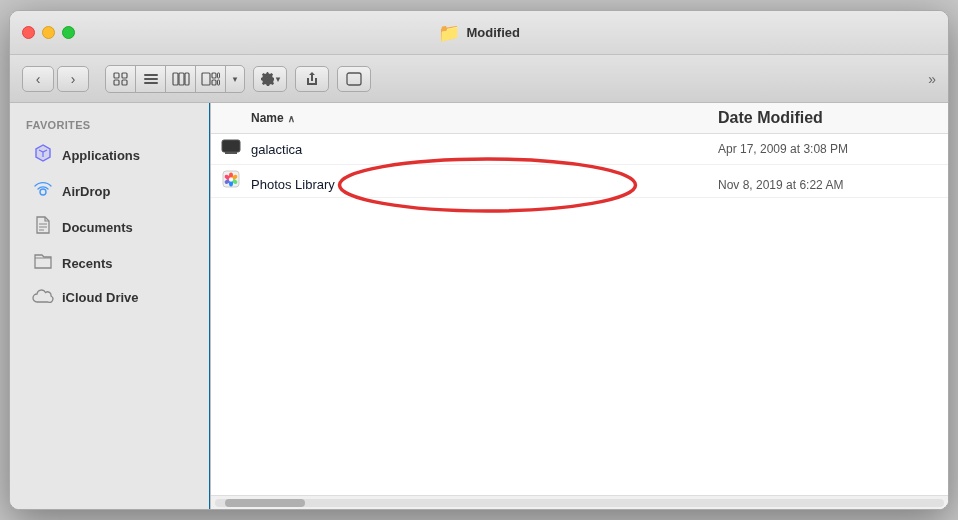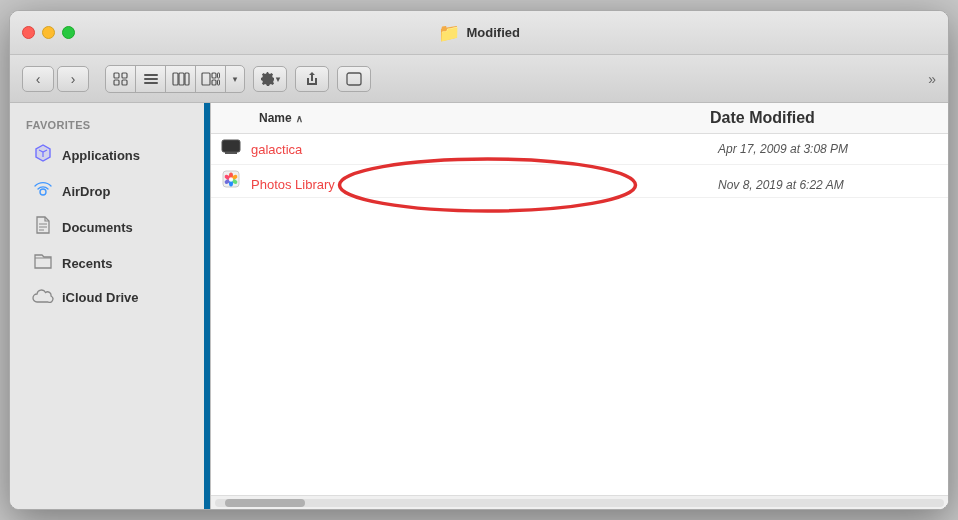--- a/index.html
+++ b/index.html
@@ -142,21 +142,21 @@
     .main-content {
       display: flex;
       flex: 1;
       overflow: hidden;
     }
 
     
     .sidebar {
       width: 200px;
       background: rgba(230,230,230,0.9);
-      border-right: 6px solid #0369a1;
+      border-right: 1px solid #0369a1;
       padding: 12px 0;
       overflow-y: auto;
       flex-shrink: 0;
     }
     .sidebar-section-title {
       font-size: 11px;
       font-weight: 700;
       color: #888;
       padding: 4px 16px 6px;
       letter-spacing: 0.03em;
@@ -187,21 +187,21 @@
     .file-list {
       flex: 1;
       background: #ffffff;
       display: flex;
       flex-direction: column;
       overflow: hidden;
     }
     .file-list-header {
       display: flex;
       border-bottom: 1px solid #ddd;
-      padding: 6px 8px;
+      padding: 6px 0;
       background: #f8f8f8;
       flex-shrink: 0;
     }
     .col-name {
       flex: 1;
       padding-left: 40px;
       font-size: 12px;
       font-weight: 600;
       color: #333;
       display: flex;
@@ -236,28 +236,27 @@
 
     .file-icon {
       width: 40px;
       text-align: center;
       font-size: 16px;
       flex-shrink: 0;
     }
     .file-name {
       flex: 1;
       font-size: 13px;
-      color: #ef4444;
+      color: #0f172a;
     }
     .file-date {
       width: 240px;
       font-size: 12px;
       color: #555;
       padding-left: 10px;
-      font-style: italic;
     }
 
     
     .bottom-scrollbar {
       height: 14px;
       background: #f0f0f0;
       border-top: 1px solid #ddd;
       display: flex;
       align-items: center;
       padding: 0 4px;

